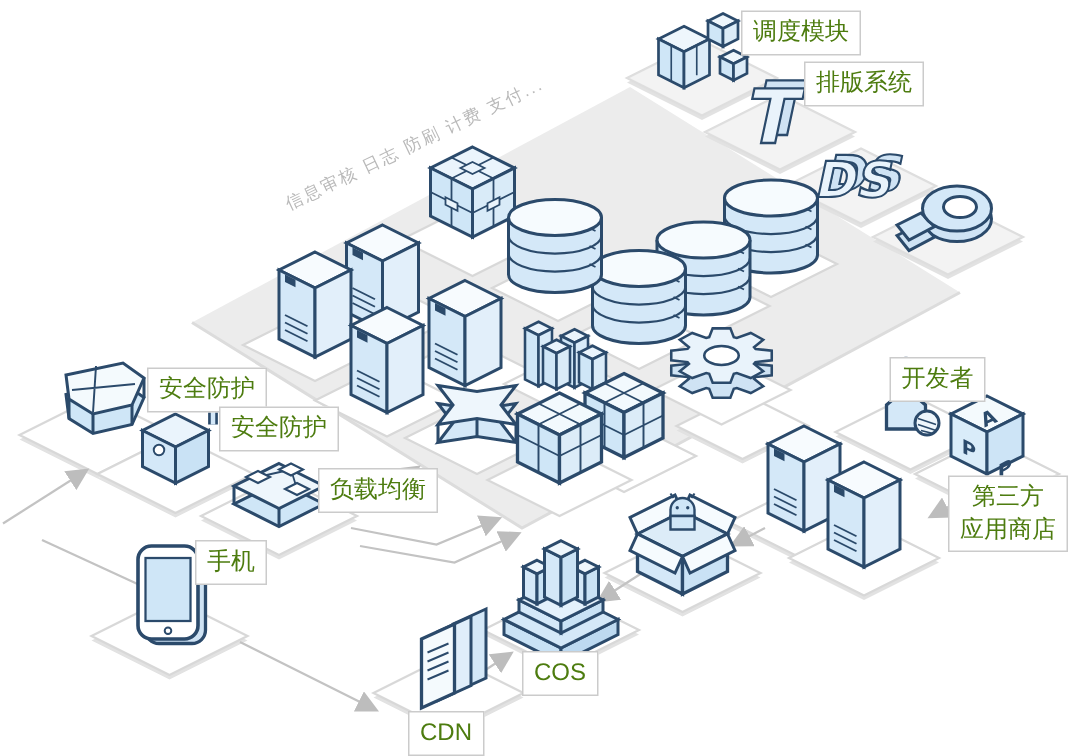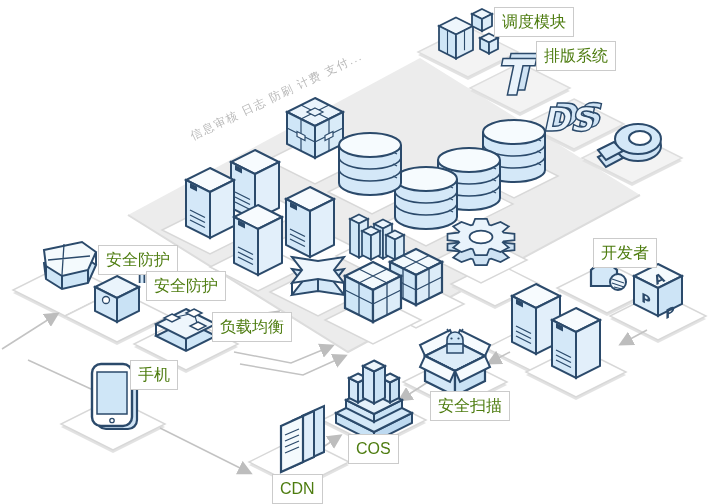--- a/index.html
+++ b/index.html
@@ -294,17 +294,18 @@
 </svg>
 
 <div class="label" style="left:494px;top:7px">调度模块</div>
 <div class="label" style="left:536px;top:41px">排版系统</div>
 <div class="label" style="left:98px;top:245px">安全防护</div>
 <div class="label" style="left:146px;top:271px">安全防护</div>
 <div class="label" style="left:212px;top:312px">负载均衡</div>
 <div class="label" style="left:130px;top:360px">手机</div>
 <div class="label" style="left:272px;top:474px">CDN</div>
 <div class="label" style="left:348px;top:434px">COS</div>
-<div class="label" style="left:430px;top:391px">安全扫描</div>
 <div class="label" style="left:593px;top:238px">开发者</div>
+<div class="label" style="left:632px;top:317px">第三方
+应用商店</div>
 
 <div class="watermark">信息审核 日志 防刷 计费 支付...</div>
 </div>
 
 </body></html>

